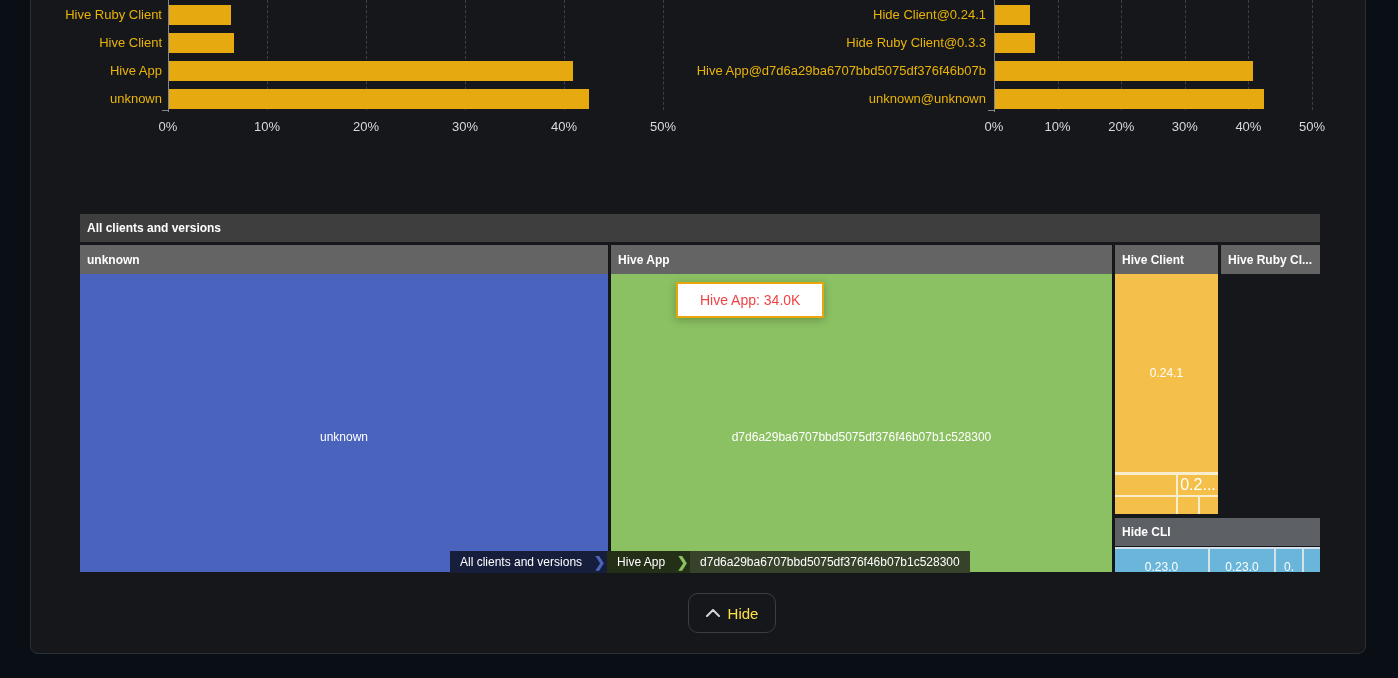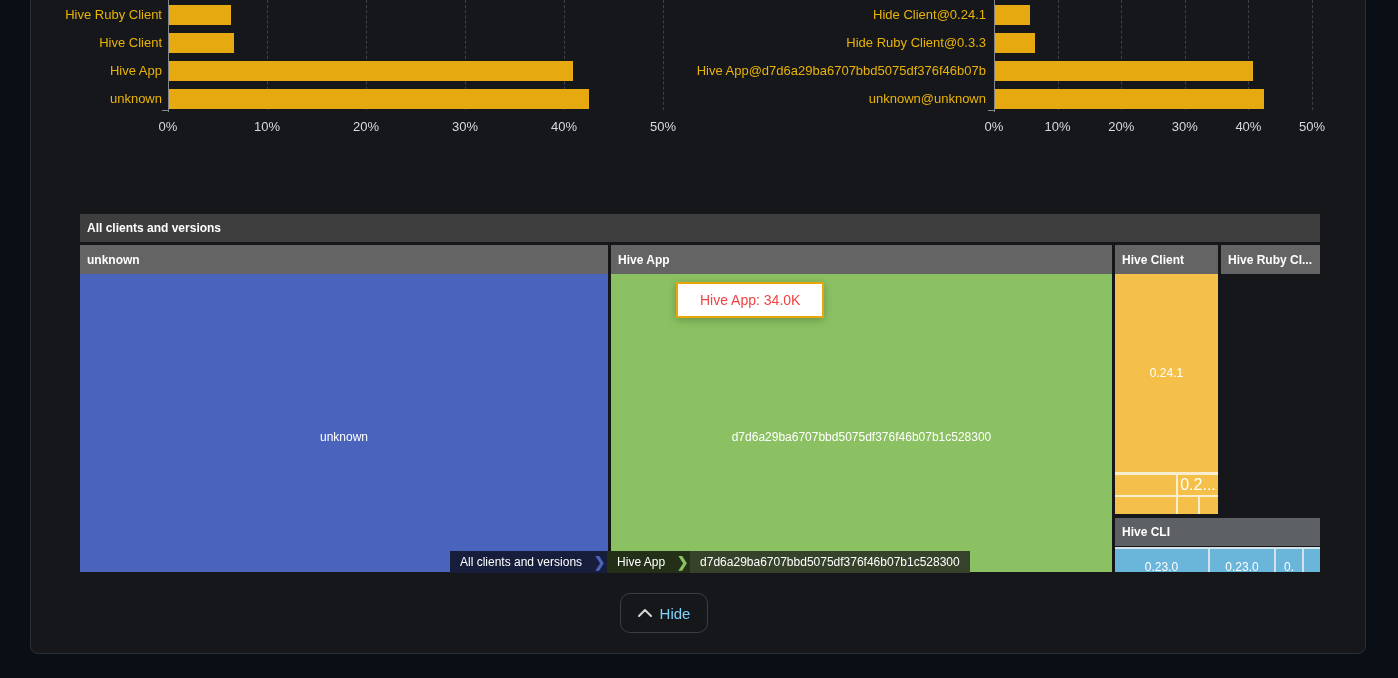--- a/index.html
+++ b/index.html
@@ -38,24 +38,24 @@
   .bc-sep{width:15px;text-align:center;line-height:22px;font-weight:bold;font-size:14px;}
   
   #tooltip{
     position:absolute;left:676px;top:282px;z-index:6;
     background:#ffffff;border:2px solid #e9a40e;border-radius:1px;
     padding:8px 22px;font-size:14px;color:#ef4444;white-space:nowrap;
     box-shadow:0 2px 8px rgba(0,0,0,0.25);
   }
   
   #hide-button{
-    position:absolute;left:620px;top:593px;width:88px;height:40px;z-index:4;
+    position:absolute;left:688px;top:593px;width:88px;height:40px;z-index:4;
     border:1px solid #3a3d43;border-radius:10px;background:transparent;
     display:flex;align-items:center;justify-content:center;gap:8px;
-    color:#7dd3fc;font-size:15px;cursor:pointer;box-sizing:border-box;
+    color:#fde047;font-size:15px;cursor:pointer;box-sizing:border-box;
     font-family:"Liberation Sans",sans-serif;
   }
 </style>
 </head>
 <body>
 
 <div class="card"></div>
 
 <div id="chart-left">
     <div class="axisline" style="left: 168px;"></div>
@@ -113,21 +113,21 @@
     <div class="tm-backing" style="left: 1035px; top: 258px; width: 103px; height: 42px; background: rgb(248, 238, 205);"></div>
     <div class="tm-header" style="left: 1035px; top: 31px; width: 103px; height: 29px; background: rgb(100, 100, 100);">Hive Client</div>
     <div class="tm-cell" style="left: 1035px; top: 60px; width: 103px; height: 198px; background: rgb(245, 192, 74);">0.24.1</div>
     <div class="tm-cell" style="left: 1035px; top: 261px; width: 61px; height: 20px; background: rgb(245, 192, 74);"></div>
     <div class="tm-cell small" style="left: 1098px; top: 261px; width: 40px; height: 20px; background: rgb(245, 192, 74);">0.2...</div>
     <div class="tm-cell" style="left: 1035px; top: 283px; width: 61px; height: 17px; background: rgb(245, 192, 74);"></div>
     <div class="tm-cell" style="left: 1098px; top: 283px; width: 20px; height: 17px; background: rgb(245, 192, 74);"></div>
     <div class="tm-cell" style="left: 1120px; top: 283px; width: 18px; height: 17px; background: rgb(245, 192, 74);"></div>
     <div class="tm-header" style="left: 1141px; top: 31px; width: 99px; height: 29px; background: rgb(100, 100, 100);">Hive Ruby Cl...</div>
     <div class="tm-backing" style="left: 1035px; top: 333px; width: 205px; height: 38px; background: rgb(213, 226, 234);"></div>
-    <div class="tm-header" style="left: 1035px; top: 304px; width: 205px; height: 28px; background: rgb(93, 96, 100);">Hive CLI</div>
+    <div class="tm-header" style="left: 1035px; top: 304px; width: 205px; height: 28px; background: rgb(93, 96, 100);">Hide CLI</div>
     <div class="tm-cell" style="left: 1035px; top: 335px; width: 93px; height: 36px; background: rgb(105, 182, 218);">0.23.0</div>
     <div class="tm-cell" style="left: 1130px; top: 335px; width: 64px; height: 36px; background: rgb(105, 182, 218);">0.23.0</div>
     <div class="tm-cell" style="left: 1196px; top: 335px; width: 26px; height: 36px; background: rgb(105, 182, 218);">0.</div>
     <div class="tm-cell" style="left: 1224px; top: 335px; width: 16px; height: 36px; background: rgb(105, 182, 218);"></div>
   </div>
 
 <div id="breadcrumb">
     <span class="bc-item" style="background: rgb(22, 30, 59);">All clients and versions</span>
     <span class="bc-sep" style="color: rgb(74, 99, 189); background: rgb(22, 30, 59);">❯</span>
     <span class="bc-item" style="background: rgb(36, 47, 24);">Hive App</span>

